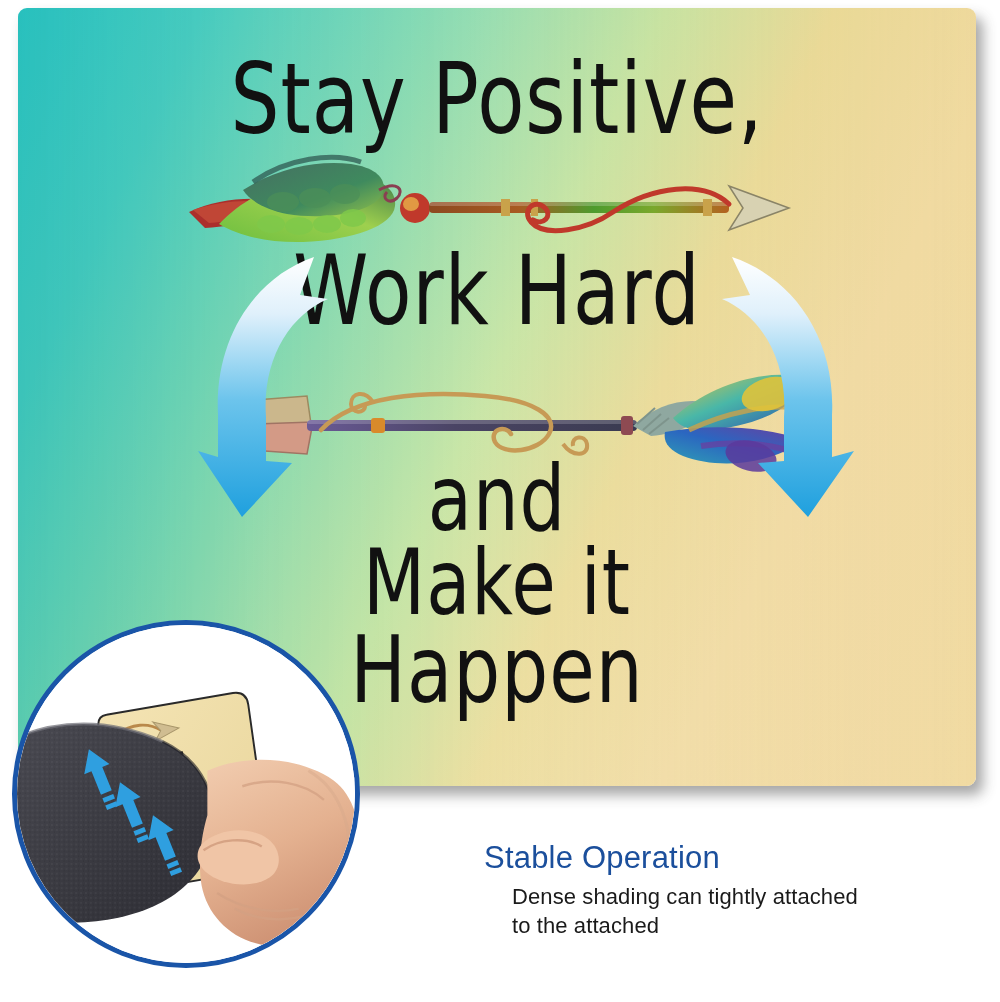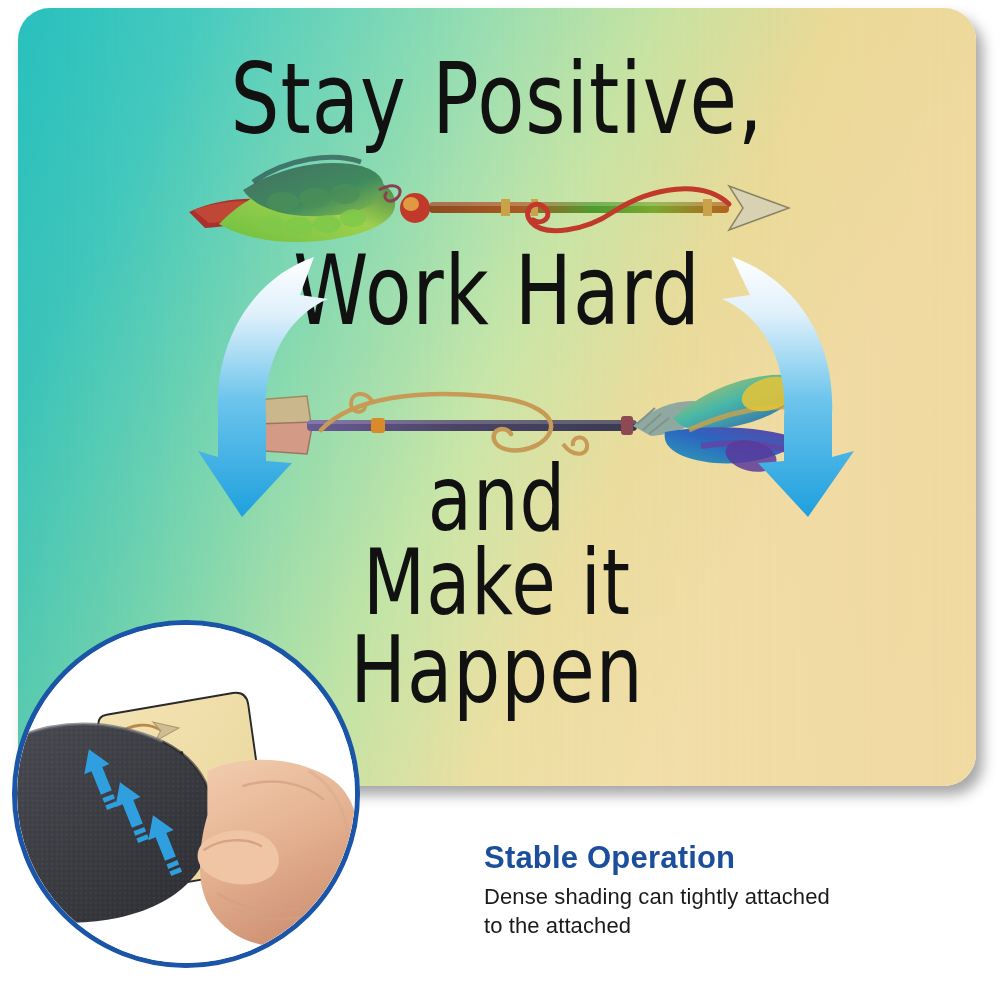--- a/index.html
+++ b/index.html
@@ -1,21 +1,21 @@
 <!DOCTYPE html>
 <html><head>
 <meta charset="utf-8">
 <style>
   html,body{margin:0;padding:0;background:#fff;}
   body{width:1000px;height:1002px;position:relative;overflow:hidden;
        font-family:"Liberation Sans",sans-serif;}
 
   
   #pad-wrap{position:absolute;left:18px;top:8px;width:958px;height:778px;}
-  #pad{position:absolute;inset:0;border-radius:32px;overflow:hidden;
+  #pad{position:absolute;inset:0;border-radius:9px;overflow:hidden;
        background:linear-gradient(115deg,#35cccb 0%,#4fd0c6 14%,#8fdcb4 33%,#c9e6a8 49%,#ecdfa2 62%,#f3e1b0 76%,#f4e2b3 100%);
        box-shadow:7px 9px 13px rgba(60,60,60,.45);}
   
   #pad-tint{position:absolute;inset:0;
        background:linear-gradient(90deg,rgba(45,205,200,.55) 0%,rgba(120,220,190,.18) 26%,rgba(255,255,255,0) 48%,rgba(244,226,175,.30) 74%,rgba(244,226,175,.55) 100%);
        mix-blend-mode:multiply;opacity:.55;}
 
   .pad-text{position:absolute;color:#111;font-family:"DejaVu Sans",sans-serif;
        font-weight:400;white-space:nowrap;letter-spacing:1px;
        transform:scaleY(1.22);transform-origin:center;}
@@ -42,24 +42,24 @@
   #curve-right{left:688px;top:243px;width:150px;height:305px;}
 
   
   #inset{position:absolute;left:12px;top:620px;width:348px;height:348px;
        border-radius:50%;border:5px solid #1a55a8;background:#fff;overflow:hidden;
        box-sizing:border-box;}
   #inset-scene{position:absolute;inset:0;}
 
   
   #caption{position:absolute;left:484px;top:842px;width:470px;}
-  #caption-title{color:#1b4f9c;font-size:31px;font-weight:bold;line-height:1.05;
+  #caption-title{color:#1b4f9c;font-size:31px;font-weight:normal;line-height:1.05;
        letter-spacing:.2px;}
   #caption-body{color:#1a1a1a;font-size:22px;line-height:1.34;margin-top:7px;
-       letter-spacing:.1px;}
+       letter-spacing:.1px;margin-left:28px;}
 </style>
 </head>
 <body>
 
 <div id="pad-wrap">
   <div id="pad">
     <div id="pad-tint"></div>
 
     <div class="pad-text" id="line-stay">Stay Positive,</div>
     <div class="pad-text" id="line-work">Work Hard</div>

